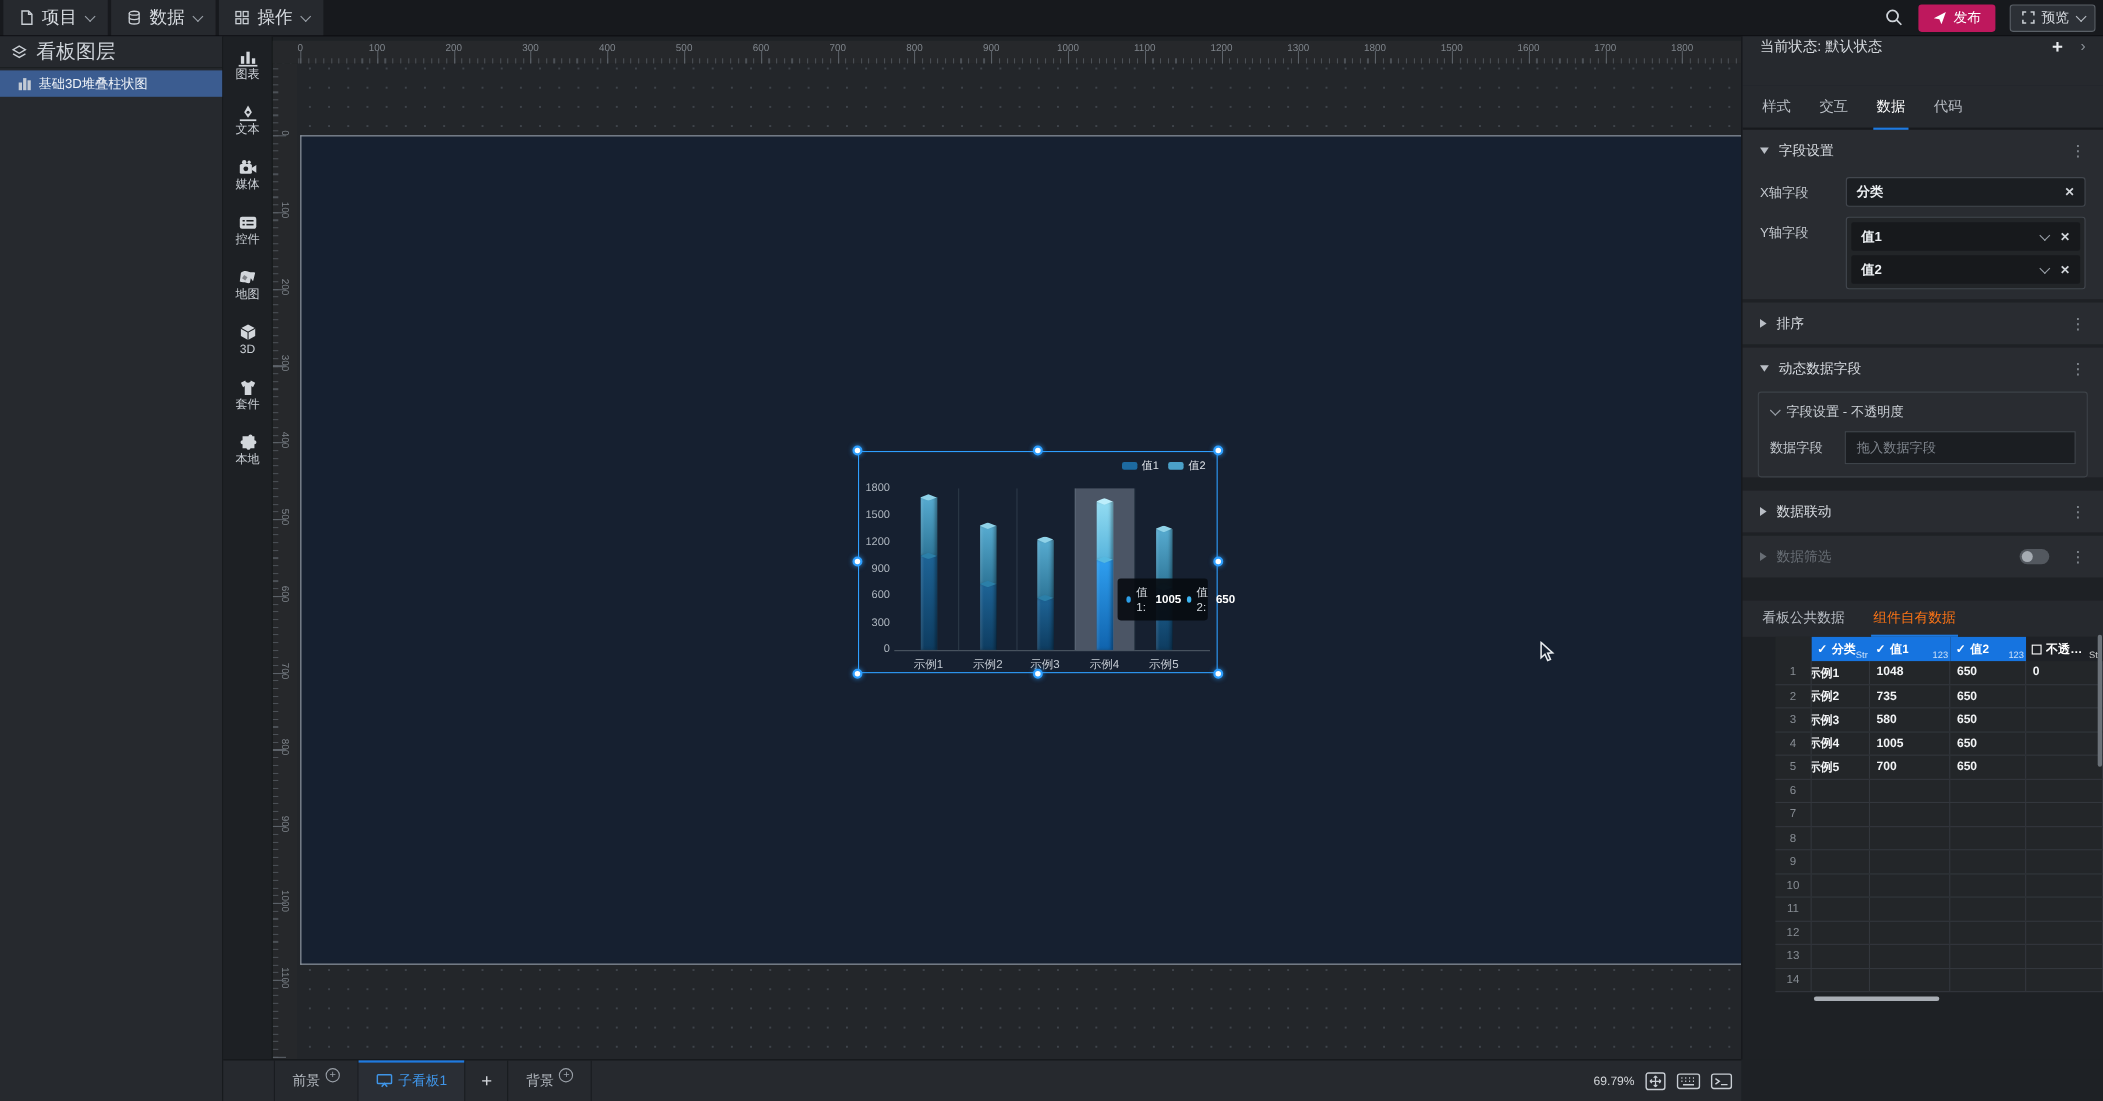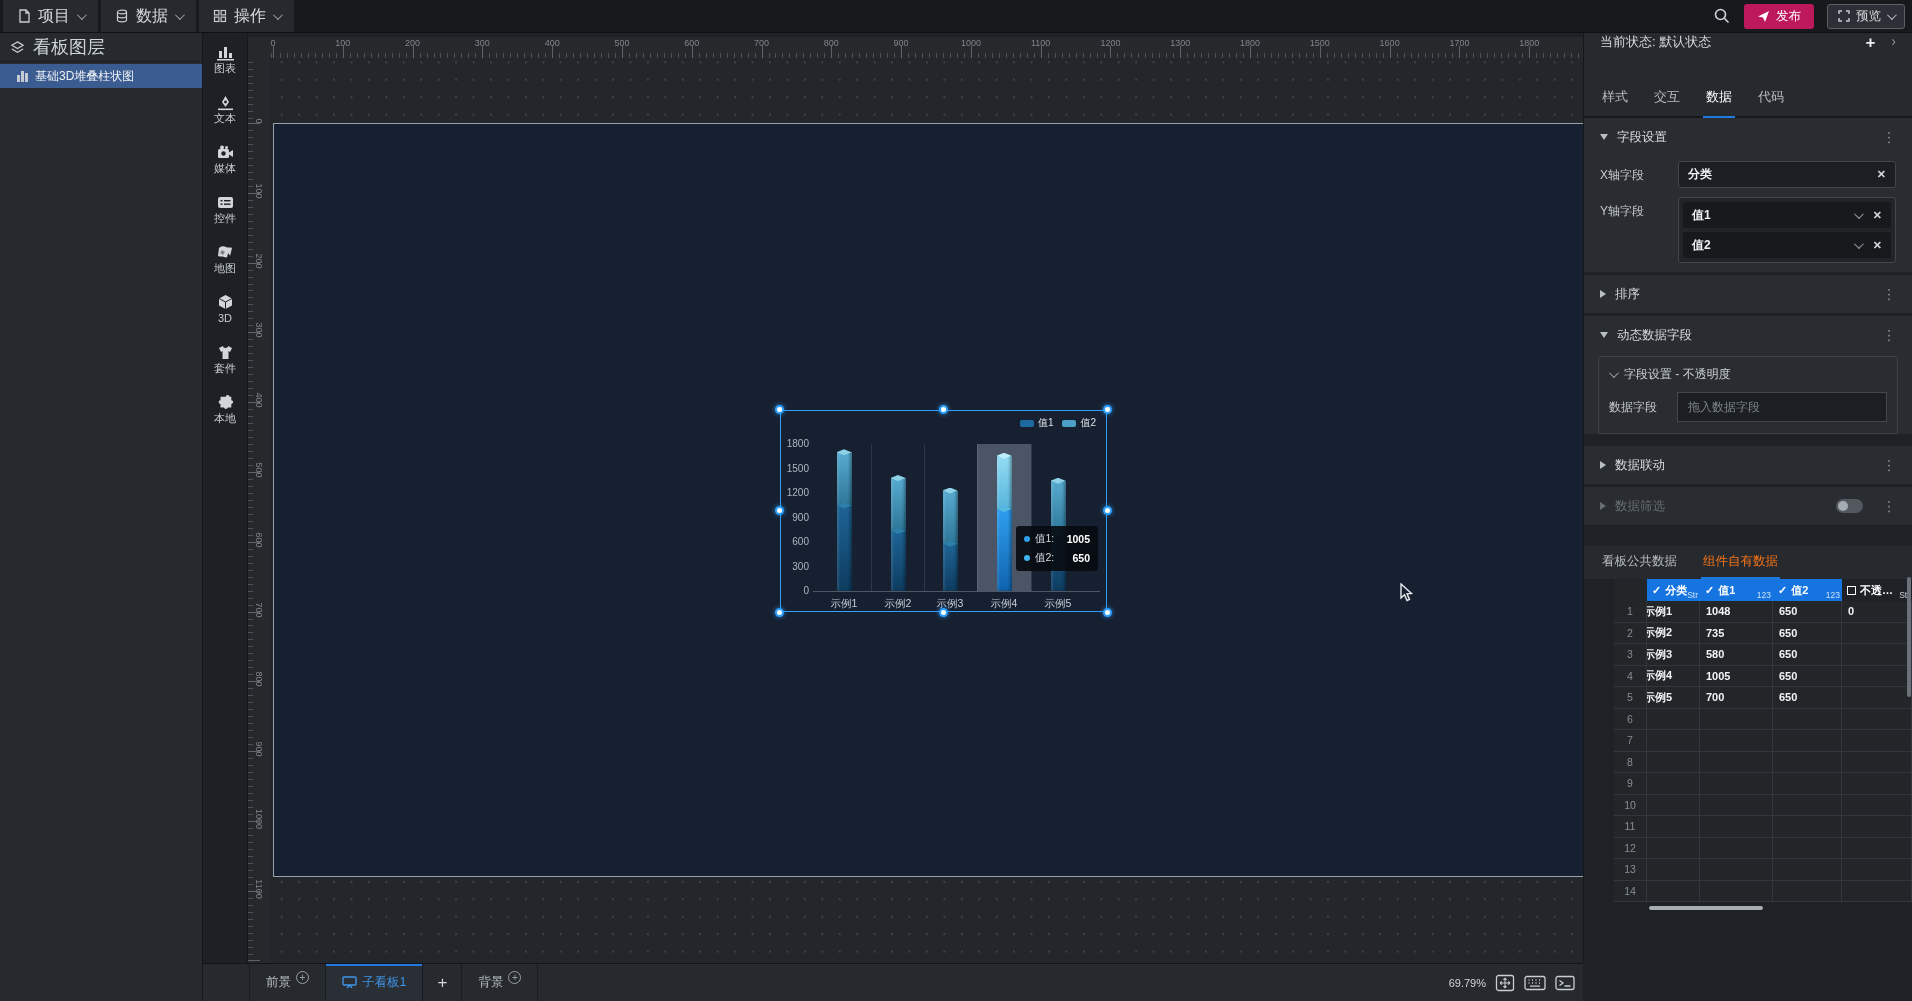--- a/index.html
+++ b/index.html
@@ -63,21 +63,21 @@
   .legend .lt{font-size:10px;color:#dfe3e8}
   .ytick{position:absolute;left:0;width:28px;text-align:right;font-size:10px;color:#aeb6bf}
   .sep{position:absolute;top:33px;height:147px;width:1px;background:#2c3948}
   .band{position:absolute;top:33px;height:147px;background:rgba(198,210,226,.30)}
   .axis{position:absolute;left:32px;right:6px;top:180px;height:1px;background:#4d5864}
   .cat{position:absolute;top:186px;width:52px;text-align:center;font-size:10.5px;color:#c6ccd4}
   .barseg{position:absolute;width:15px;box-shadow:inset -2px 0 3px rgba(0,0,0,.35),inset 2px 0 2px rgba(255,255,255,.10)}
   .barcap{position:absolute;width:15px;height:6px;clip-path:polygon(50% 0,100% 50%,50% 100%,0 50%)}
 
   
-  .tooltip{position:absolute;left:1016px;top:526px;width:82px;background:rgba(8,12,17,.92);border-radius:3px;padding:6px 8px;z-index:9;display:flex;flex-direction:column;gap:5px}
+  .tooltip{position:absolute;left:1016px;top:526px;width:82px;background:rgba(8,12,17,.92);border-radius:3px;padding:6px 8px;z-index:9;display:flex;flex-direction:row;gap:5px}
   .tt-row{display:flex;align-items:center;gap:5px}
   .tt-dot{width:6px;height:6px;border-radius:50%}
   .tt-lb{font-size:10.5px;color:#d7dce2}
   .tt-val{font-size:10.5px;color:#fff;font-weight:bold;margin-left:auto}
 
   
   .cursor{position:absolute;left:1400px;top:583px;z-index:40}
 
   
   .bottombar{position:absolute;left:203px;top:963px;width:1380px;height:38px;background:#26292e;border-top:1px solid #121417;display:flex;align-items:stretch}

